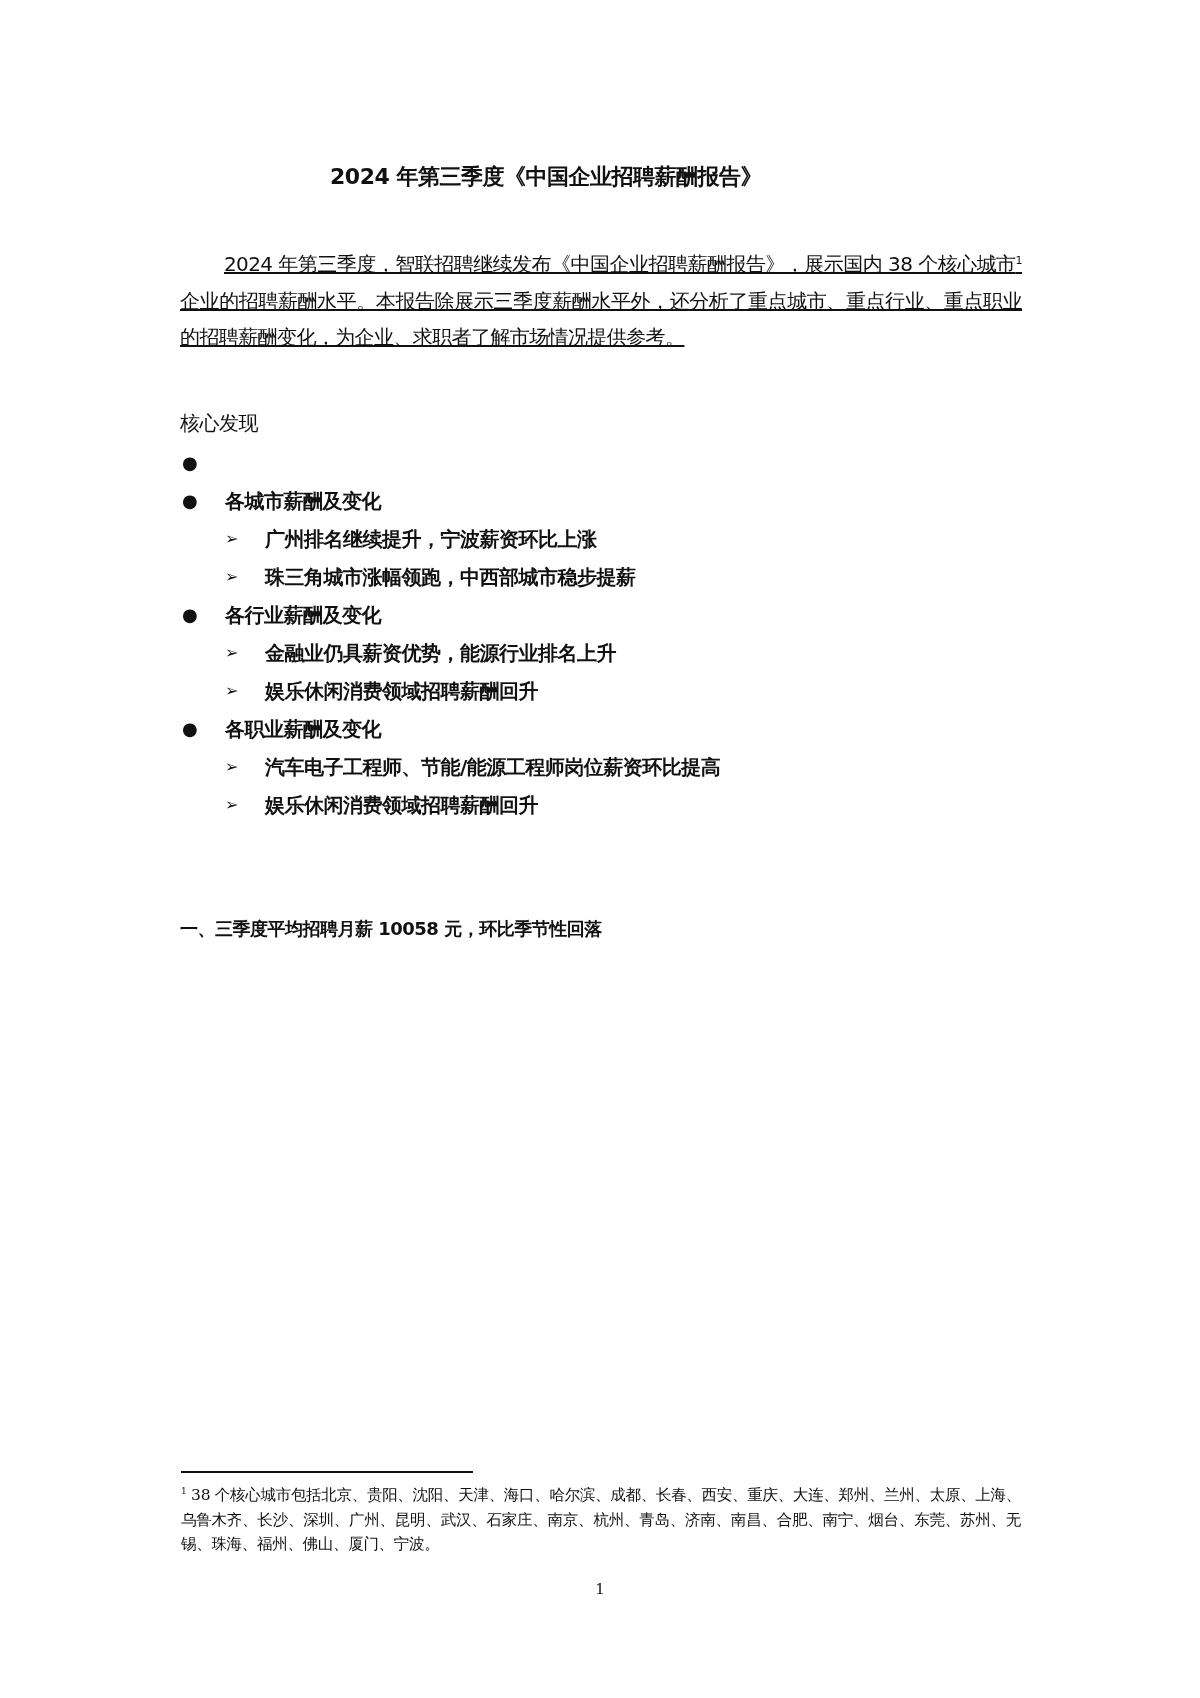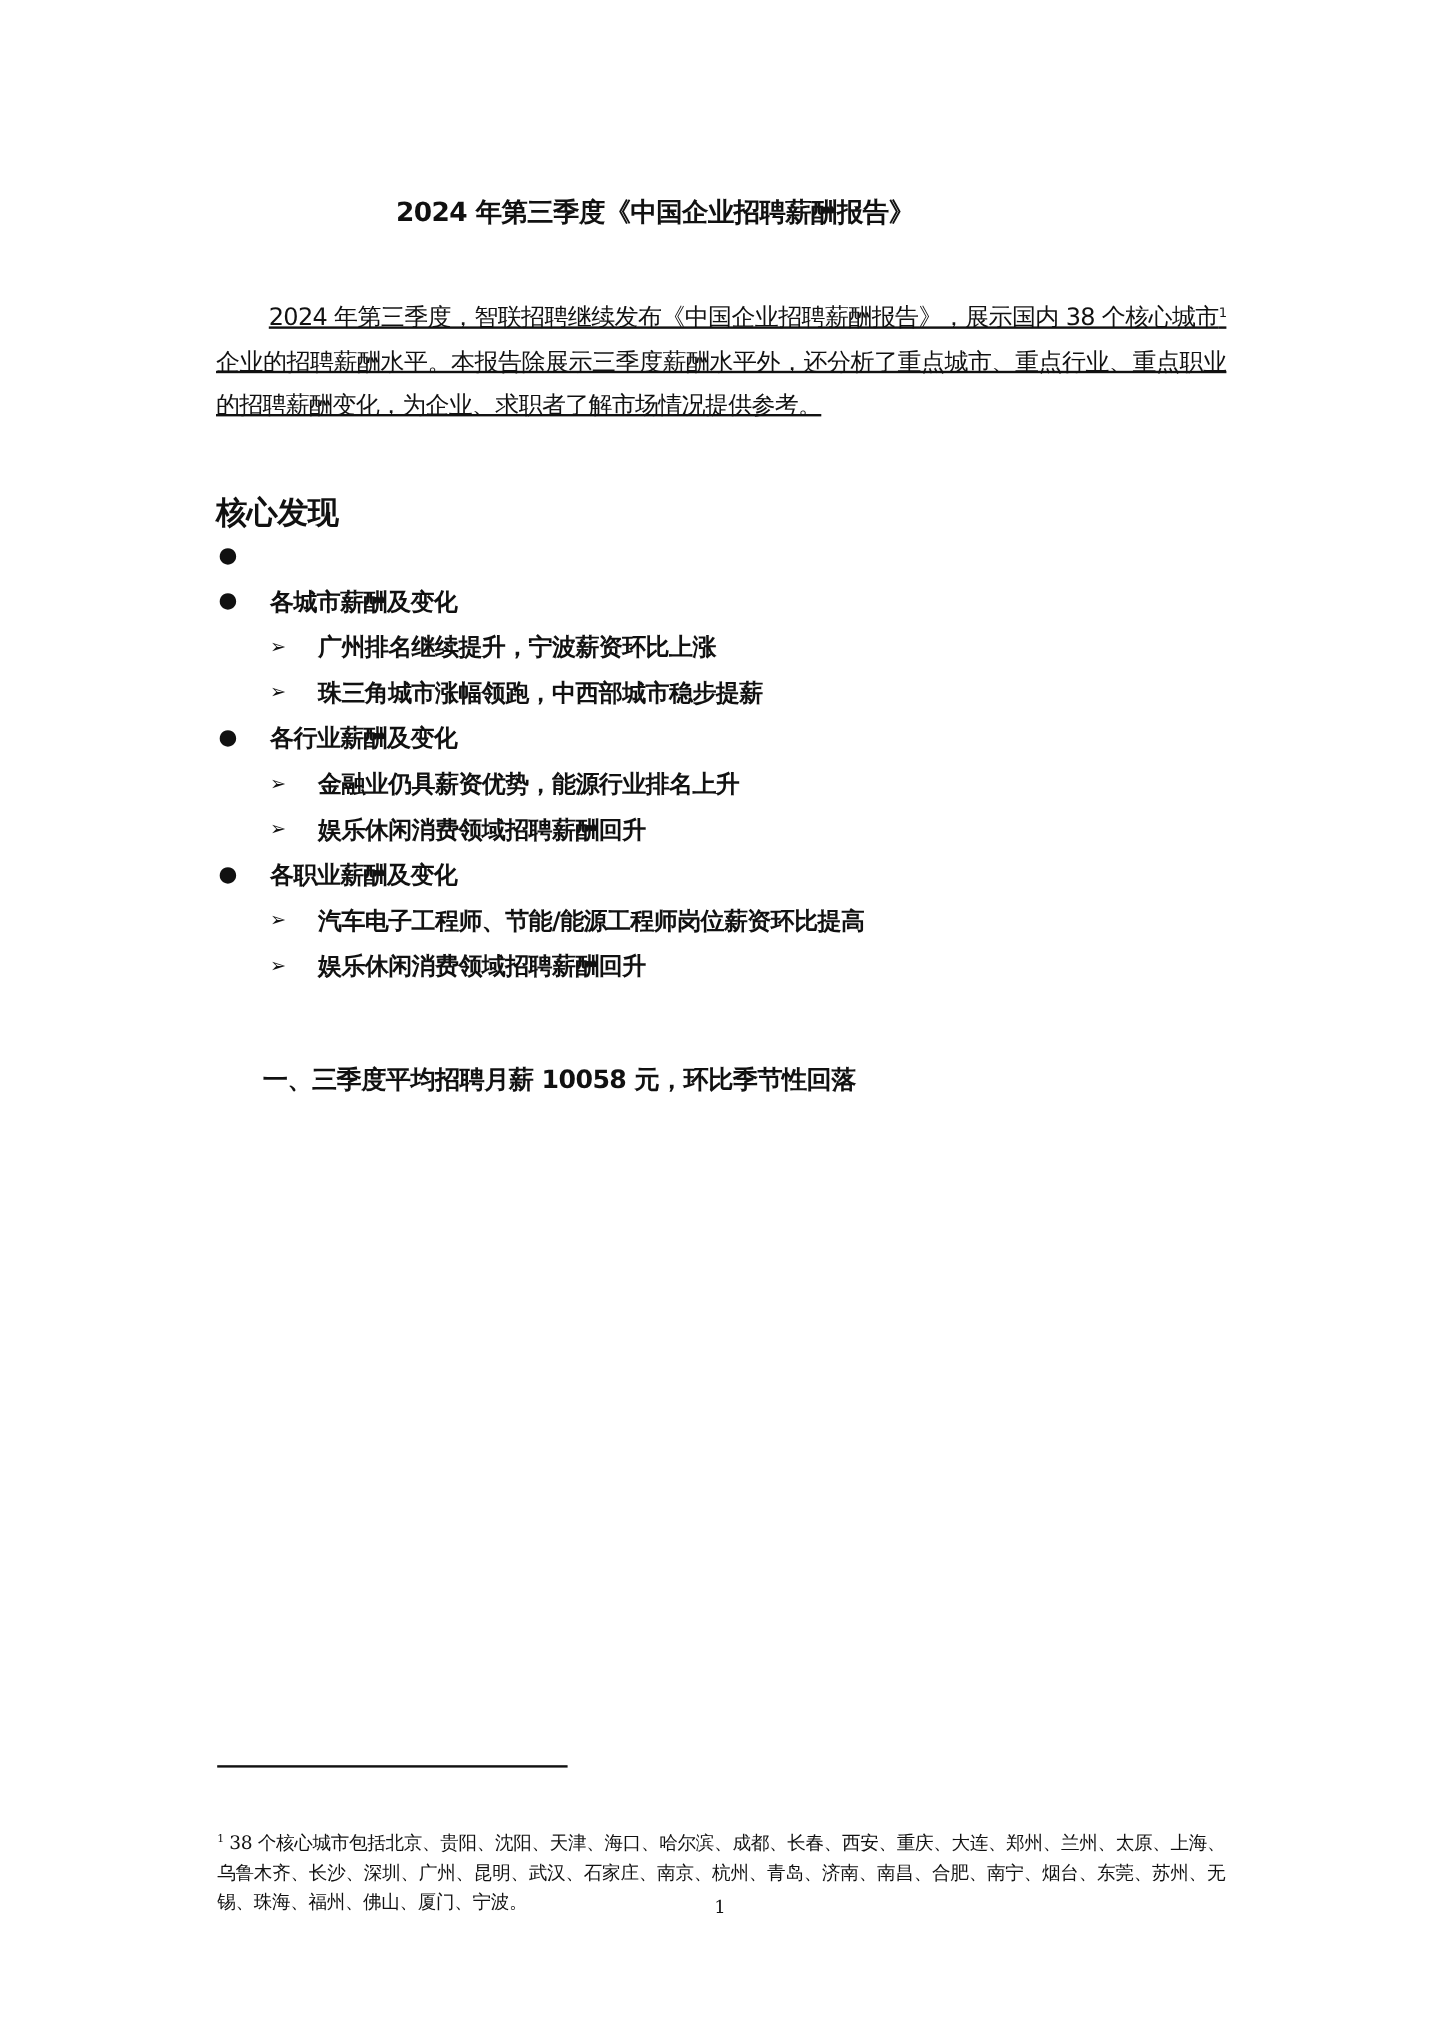--- a/index.html
+++ b/index.html
@@ -6,33 +6,33 @@
   body { width: 1200px; height: 1698px; position: relative; overflow: hidden;
          font-family: "DejaVu Sans", "Liberation Sans", sans-serif; color: #111; }
   .page { position: absolute; left: 0; top: 0; width: 1200px; height: 1698px; background: #fff; }
   .title { position: absolute; left: 0; width: 1092px; top: 162px; text-align: center;
            font-size: 22px; font-weight: bold; letter-spacing: -0.5px; }
   .para { position: absolute; left: 180px; width: 842px; font-size: 20px; line-height: 36.5px;
           text-align: justify; letter-spacing: -0.6px; text-decoration: underline; }
   .para .indent { display: inline-block; width: 44px; }
   .intro { top: 246px; }
   sup { font-size: 11px; vertical-align: 7px; line-height: 0; }
-  .findings-heading { position: absolute; left: 180px; top: 410px; font-size: 26px; font-weight: bold; letter-spacing: -0.5px; }
+  .findings-heading { position: absolute; left: 180px; top: 410px; font-size: 20px; font-weight: normal; letter-spacing: -0.5px; }
   .findings { position: absolute; left: 180px; top: 444px; width: 860px; margin: 0; padding: 0; list-style: none; }
   .findings li { height: 38px; line-height: 38px; font-size: 20px; font-weight: bold; position: relative; white-space: nowrap; letter-spacing: -0.5px; }
   .findings li.lvl1 { padding-left: 45px; }
   .findings li.lvl2 { padding-left: 85px; }
   .findings .marker { position: absolute; top: 0; font-weight: normal; }
   .findings li.lvl1 .marker { left: 2px; font-size: 18px; }
   .findings li.lvl2 .marker { left: 45px; font-size: 16px; }
-  .section-heading { position: absolute; left: 180px; top: 886px; font-size: 21px; font-weight: bold; letter-spacing: -0.5px; margin-left: 39px; }
+  .section-heading { position: absolute; left: 180px; top: 917px; font-size: 18px; font-weight: bold; letter-spacing: -0.5px; }
   .body1 { top: 940px; }
   .fn-rule { position: absolute; left: 181px; top: 1471px; width: 292px; height: 2px; background: #111; }
   .footnote { position: absolute; left: 181px; top: 1483px; width: 840px; font-family: "DejaVu Serif", "Liberation Serif", serif;
-              font-size: 15.5px; line-height: 24.5px; text-align: justify; letter-spacing: -0.3px; margin-top: 41px; }
+              font-size: 15.5px; line-height: 24.5px; text-align: justify; letter-spacing: -0.3px; }
   .footnote sup { font-size: 9px; vertical-align: 6px; }
   .page-num { position: absolute; left: 0; width: 1200px; top: 1580px; text-align: center;
               font-family: "DejaVu Serif", "Liberation Serif", serif; font-size: 15px; }
 </style>
 </head>
 <body>
 
 <div class="page">
 
   <div class="title">2024 年第三季度《中国企业招聘薪酬报告》</div>

